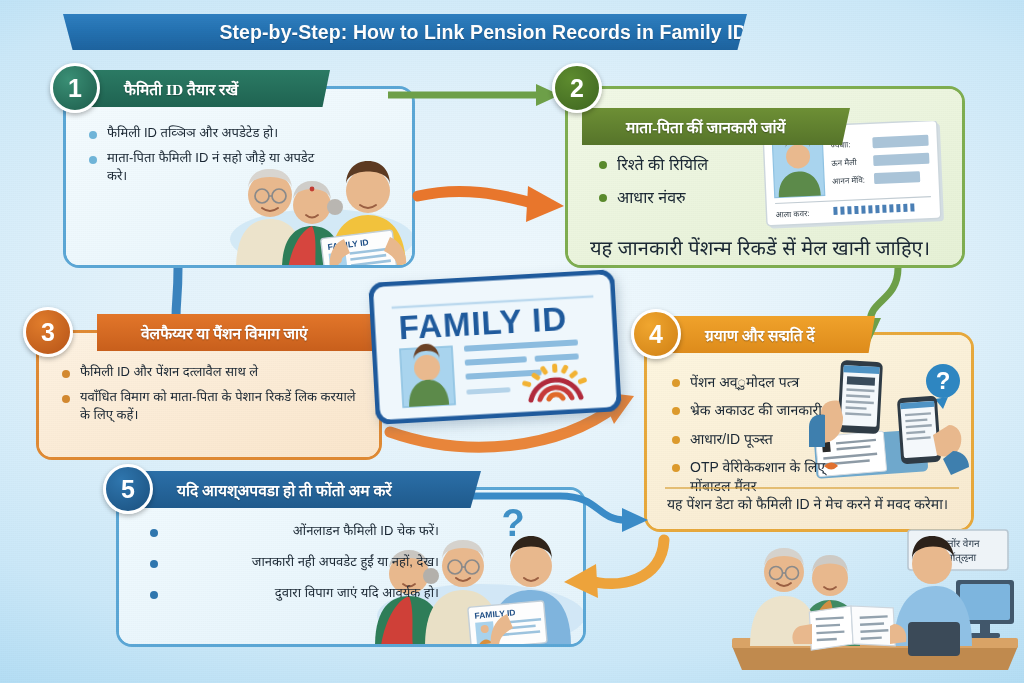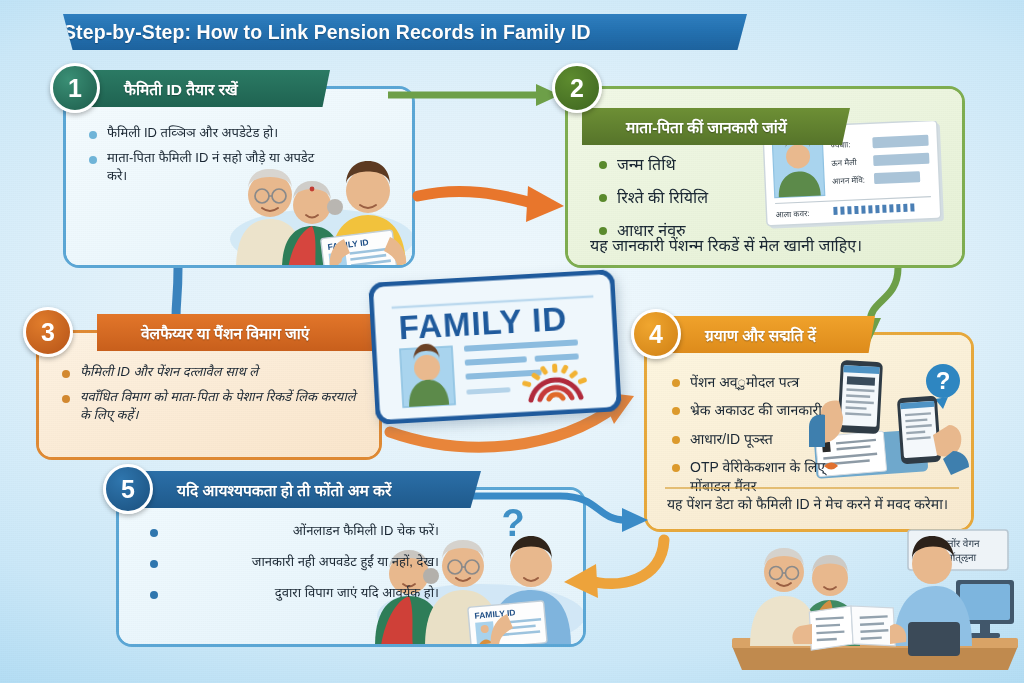--- a/index.html
+++ b/index.html
@@ -26,21 +26,21 @@
     mix-blend-mode: multiply;
   }
 
   
   .banner {
     position: absolute;
     left: 63px; top: 14px;
     width: 684px; height: 36px;
     background: linear-gradient(180deg, #2f7fc0 0%, #2472b2 45%, #1d639f 100%);
     clip-path: polygon(0 0, 100% 0, 98.6% 100%, 1.4% 100%);
-    display: flex; align-items: center; justify-content: flex-start;
+    display: flex; align-items: center; justify-content: flex-end;
     box-shadow: 0 2px 5px rgba(25,70,110,.28);
   }
   .banner-text {
     color: #ffffff;
     font-size: 19.5px;
     font-weight: bold;
     letter-spacing: .1px;
     white-space: nowrap;
     text-shadow: 0 1px 1px rgba(0,0,0,.28);
   }
@@ -59,20 +59,21 @@
   }
   .chip {
     position: absolute;
     top: -19px;
     height: 37px;
     display: flex; align-items: center;
     padding-left: 44px; padding-right: 16px;
     z-index: 6;
     clip-path: polygon(0 0, 100% 0, 97% 100%, 0 100%);
     box-shadow: 0 2px 4px rgba(0,0,0,.22);
+    font-family: Liberation Serif, serif;
   }
   .chip-title {
     color: #fff;
     font-size: 15.5px;
     font-weight: bold;
     white-space: nowrap;
     text-shadow: 0 1px 1px rgba(0,0,0,.3);
   }
   .num {
     position: absolute;
@@ -101,21 +102,21 @@
   }
   .bullets li::before {
     content: "";
     position: absolute;
     left: 1px; top: 7px;
     width: 8px; height: 8px;
     border-radius: 50%;
   }
   .note {
     position: absolute;
-    font-size: 16px;
+    font-size: 20px;
     line-height: 1.35;
     color: #1a2733;
     z-index: 4;
   }
 
   
   #card1 { left: 63px; top: 86px; width: 352px; height: 182px;
            border-color: #5ba7d6; background: #f0f9fd; }
   #card1 .card-body { background: linear-gradient(160deg,#f4fbfe 0%, #e9f6fc 100%); }
   #card1 .chip { left: 14px; width: 250px; background: linear-gradient(180deg,#2b7a64 0%, #1f6351 100%); }
@@ -130,21 +131,21 @@
   #card2 .chip { left: 14px; width: 268px; background: linear-gradient(180deg,#6d8f35 0%, #56742a 100%); margin-top: 38px; }
   #card2 .num  { background: radial-gradient(circle at 35% 30%, #5d8b2e, #3e6520); }
   #card2 .bullets { left: 30px; top: 32px; width: 200px; }
   #card2 .bullets li { font-size: 16px; margin-bottom: 11px; }
   #card2 .bullets li::before { background: #5a8a2d; }
   #card2 .note { left: 22px; top: 146px; width: 372px; }
 
   
   #card3 { left: 36px; top: 330px; width: 346px; height: 130px;
            border-color: #e08a33; background: #fdf0dd; }
-  #card3 .card-body { background: linear-gradient(160deg,#fdf2e2 0%, #fae6cc 100%); font-style: italic; }
+  #card3 .card-body { background: linear-gradient(160deg,#fdf2e2 0%, #fae6cc 100%); }
   #card3 .chip { left: 14px; width: 292px; background: linear-gradient(180deg,#e2762a 0%, #c85f1c 100%); margin-left: 44px; }
   #card3 .num  { background: radial-gradient(circle at 35% 30%, #e07c2b, #b55318); }
   #card3 .bullets { left: 22px; top: 30px; width: 300px; }
   #card3 .bullets li::before { background: #d2882f; }
 
   
   #card4 { left: 644px; top: 332px; width: 330px; height: 200px;
            border-color: #e8a93c; background: #fdf3d9; }
   #card4 .card-body { background: linear-gradient(160deg,#fdf6e0 0%, #f8ead0 100%); }
   #card4 .chip { left: 14px; width: 214px; background: linear-gradient(180deg,#f0a22b 0%, #dd8b1b 100%); }
@@ -316,21 +317,20 @@
             <rect x="126" y="85" width="4" height="8"></rect>
               <rect x="133" y="85" width="4" height="8"></rect>
             <rect x="140" y="85" width="4" height="8"></rect>
               <rect x="147" y="85" width="4" height="8"></rect>
           </g>
         </g>
       </svg>
 
       <ul class="bullets">
         <li>फुल नाभ</li>
-        <li>जन्म तिथि</li>
         <li>रिश्ते की रियिलि</li>
         <li>आधार नंवरु</li>
       </ul>
       <div class="note">यह जानकारी पेंशन्म रिकडें सें मेल खानी जाहिए।</div>
     </div>
     <div class="chip">
       <span class="chip-title">माता-पिता कीं जानकारी जांयें</span>
     </div>
     <div class="num">2</div>
   </div>
@@ -463,21 +463,21 @@
         </g>
       </svg>
 
       <ul class="bullets">
         <li>ओंनलाडन फैमिली ID चेक फरें।</li>
         <li>जानकारी नही अपवडेट हुईं या नहों, देख।</li>
         <li>दुवारा विपाग जाएं यदि आवर्यक हो।</li>
       </ul>
     </div>
     <div class="chip">
-      <span class="chip-title">यदि आयश्यपकता हो ती फोंतो अम करें</span>
+      <span class="chip-title">यदि आयश्अपवडा हो ती फोंतो अम करें</span>
     </div>
     <div class="num">5</div>
   </div>
 
   <svg class="illus" style="left:726px; top:518px; width:298px; height:165px; z-index:3;" viewBox="0 0 298 165">
 
     <g>
       <rect x="182" y="12" width="100" height="40" rx="3" fill="#eef3f7" stroke="#b9c7d2" stroke-width="1.6"></rect>
       <text x="232" y="29" text-anchor="middle" font-family="Liberation Sans, sans-serif" font-size="10" fill="#2a3a4a">मक्तोंर वेगन</text>
       <text x="232" y="43" text-anchor="middle" font-family="Liberation Sans, sans-serif" font-size="10" fill="#2a3a4a">ञत्रोंत्ऌना</text>

